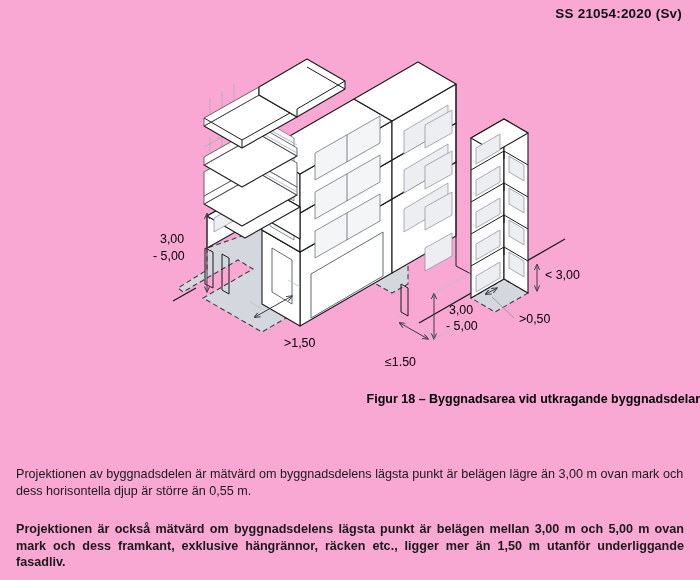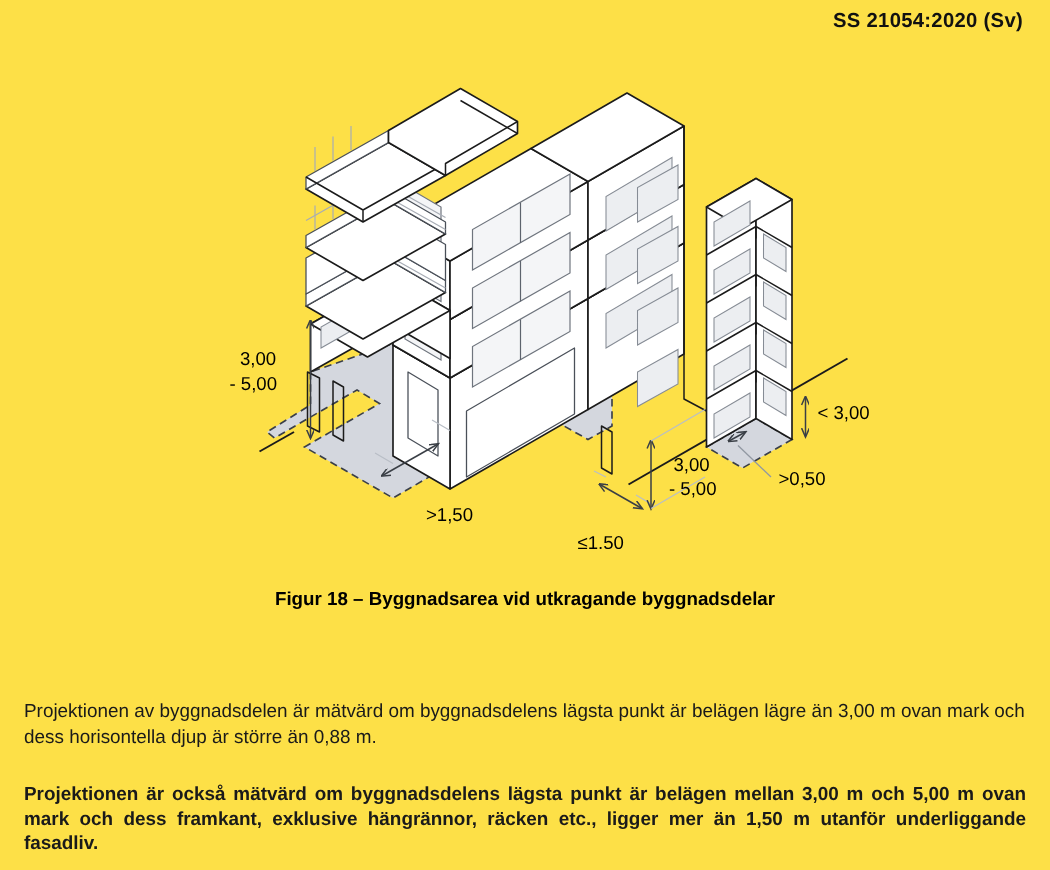--- a/index.html
+++ b/index.html
@@ -11,21 +11,21 @@
     width: 700px;
     height: 580px;
     position: relative;
     font-family: "Liberation Sans", sans-serif;
     color: #000000;
     overflow: hidden;
   }
   .page {
     position: absolute;
     inset: 0;
-    background: #fde047;
+    background: #f9a8d4;
   }
   
   .doc-header {
     position: absolute;
     top: 6px;
     right: 18px;
     font-size: 13.5px;
     font-weight: bold;
     letter-spacing: 0.2px;
     color: #111111;
@@ -40,21 +40,21 @@
     height: 340px;
   }
   .figure-area svg {
     display: block;
   }
   .figure-caption {
     position: absolute;
     left: 0;
     top: 392px;
     width: 700px;
-    text-align: center;
+    text-align: right;
     font-size: 12.5px;
     font-weight: bold;
     color: #000000;
   }
   
   .body-text {
     position: absolute;
     left: 16px;
     width: 668px;
     font-size: 12.6px;
@@ -270,17 +270,17 @@
         <path class="dim" d="M486,268 L497,262" marker-start="url(#ahb)" marker-end="url(#ah)"></path>
         <path class="lead" d="M492,271 L514,292"></path>
         <text class="dimtext" x="519" y="297">&gt;0,50</text>
       </g>
 
     </svg>
   </div>
 
   <div class="figure-caption">Figur 18 – Byggnadsarea vid utkragande byggnadsdelar</div>
 
-  <div class="body-text" id="para-1">Projektionen av byggnadsdelen är mätvärd om byggnadsdelens lägsta punkt är belägen lägre än 3,00 m ovan mark och dess horisontella djup är större än 0,88 m.</div>
+  <div class="body-text" id="para-1">Projektionen av byggnadsdelen är mätvärd om byggnadsdelens lägsta punkt är belägen lägre än 3,00 m ovan mark och dess horisontella djup är större än 0,55 m.</div>
 
   <div class="body-text" id="para-2">Projektionen är också mätvärd om byggnadsdelens lägsta punkt är belägen mellan 3,00 m och 5,00 m ovan mark och dess framkant, exklusive hängrännor, räcken etc., ligger mer än 1,50 m utanför underliggande fasadliv.</div>
 
 </div>
 
 </body></html>

